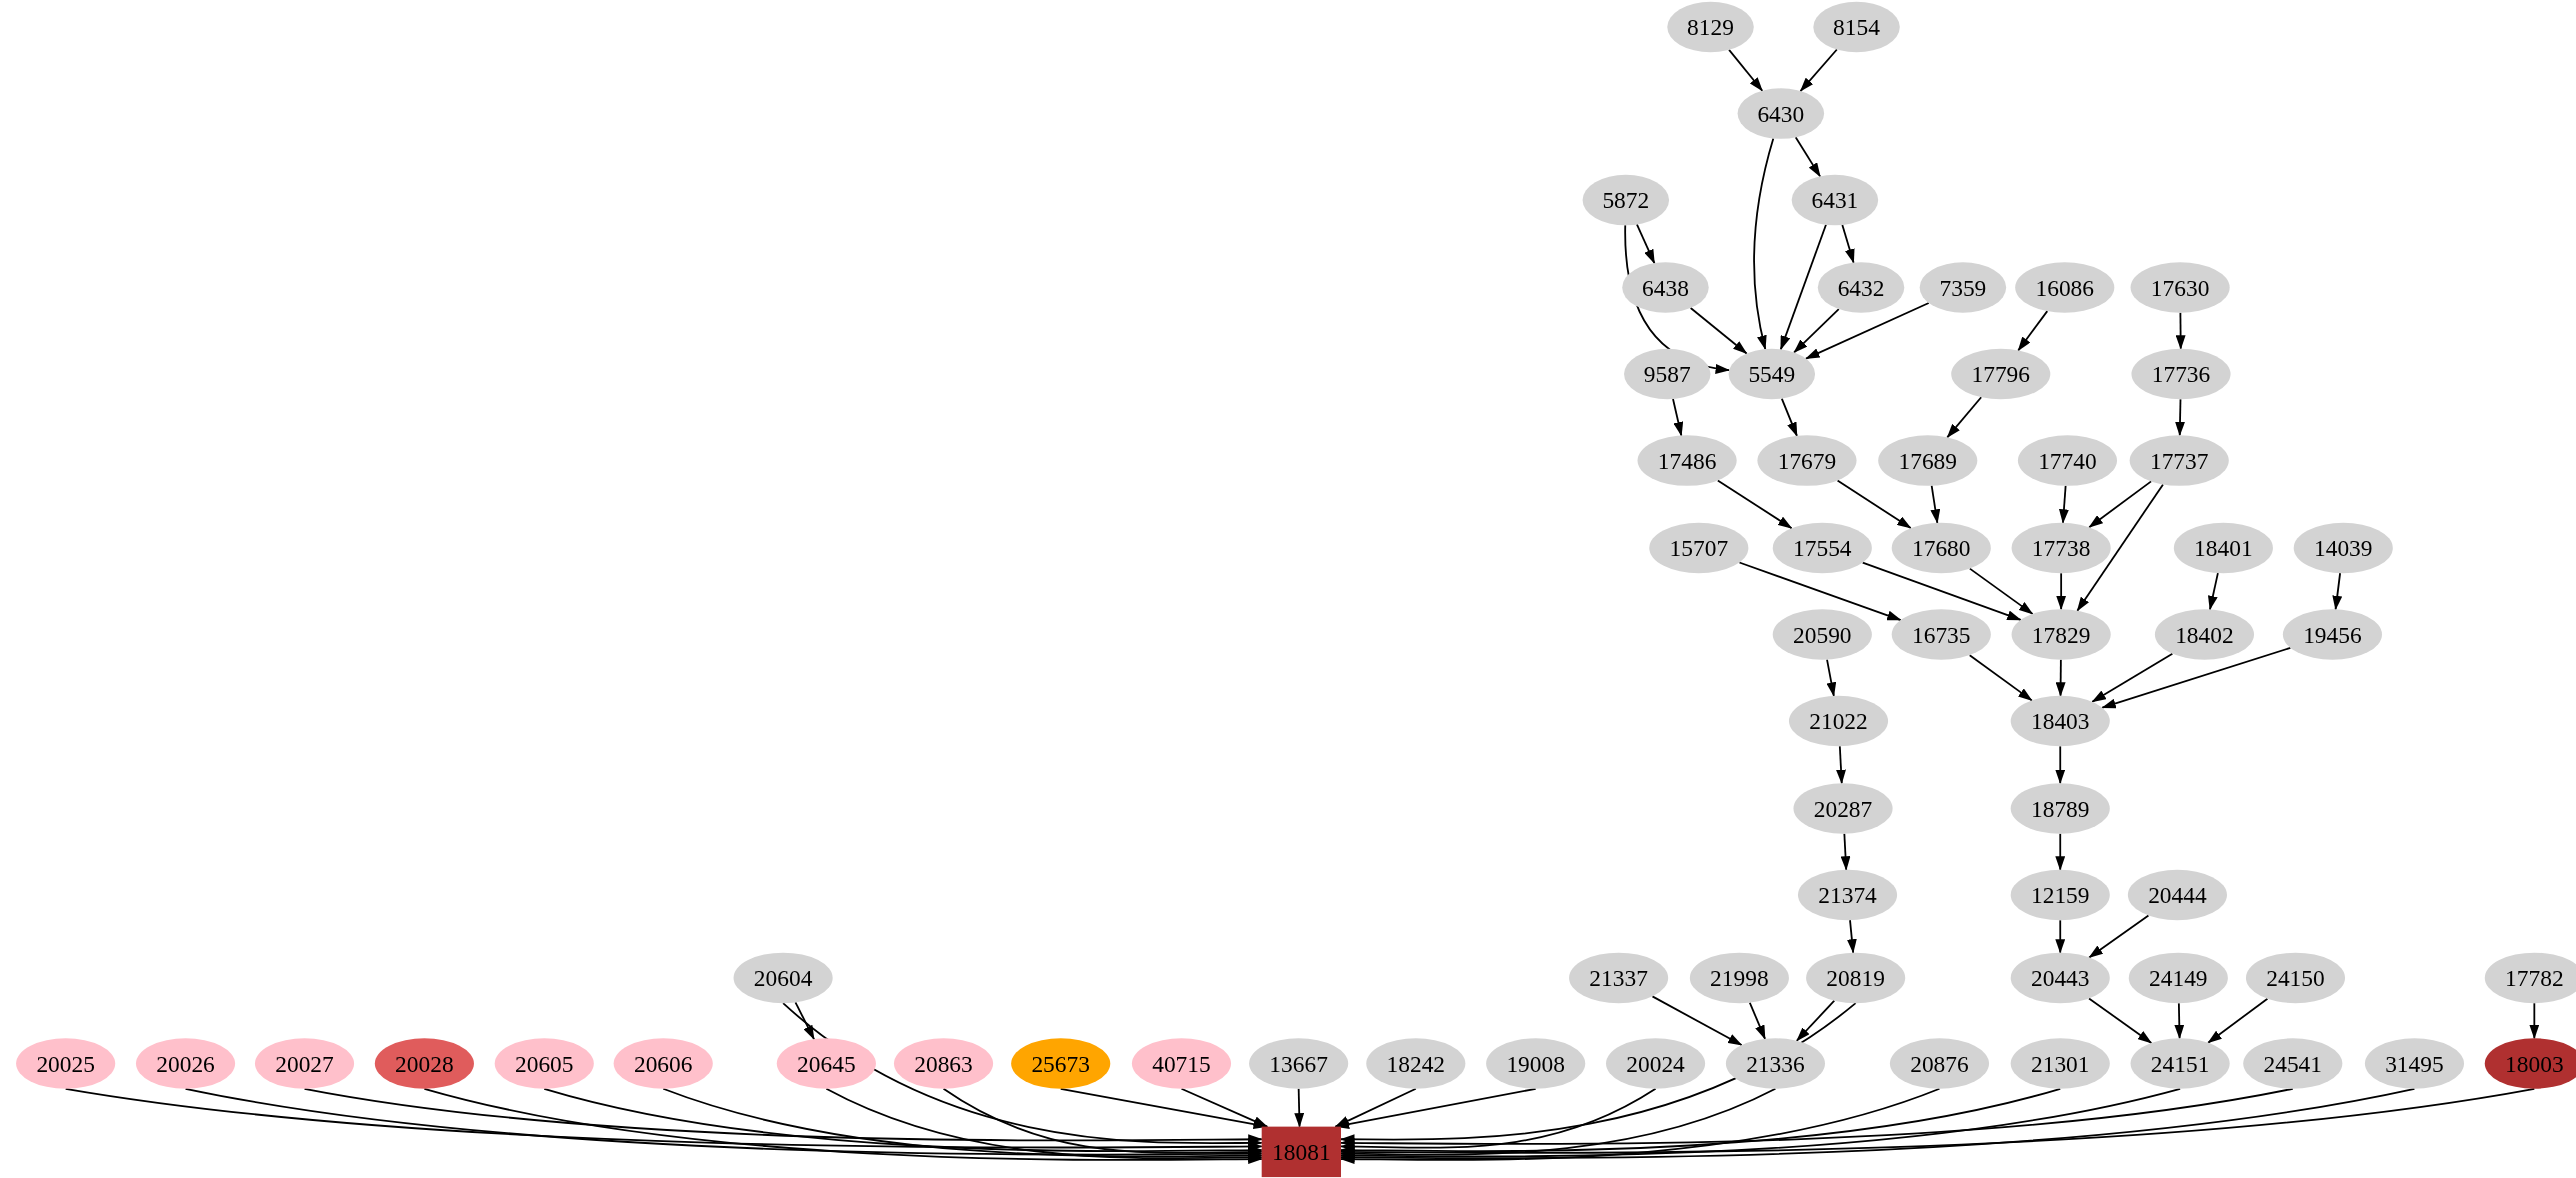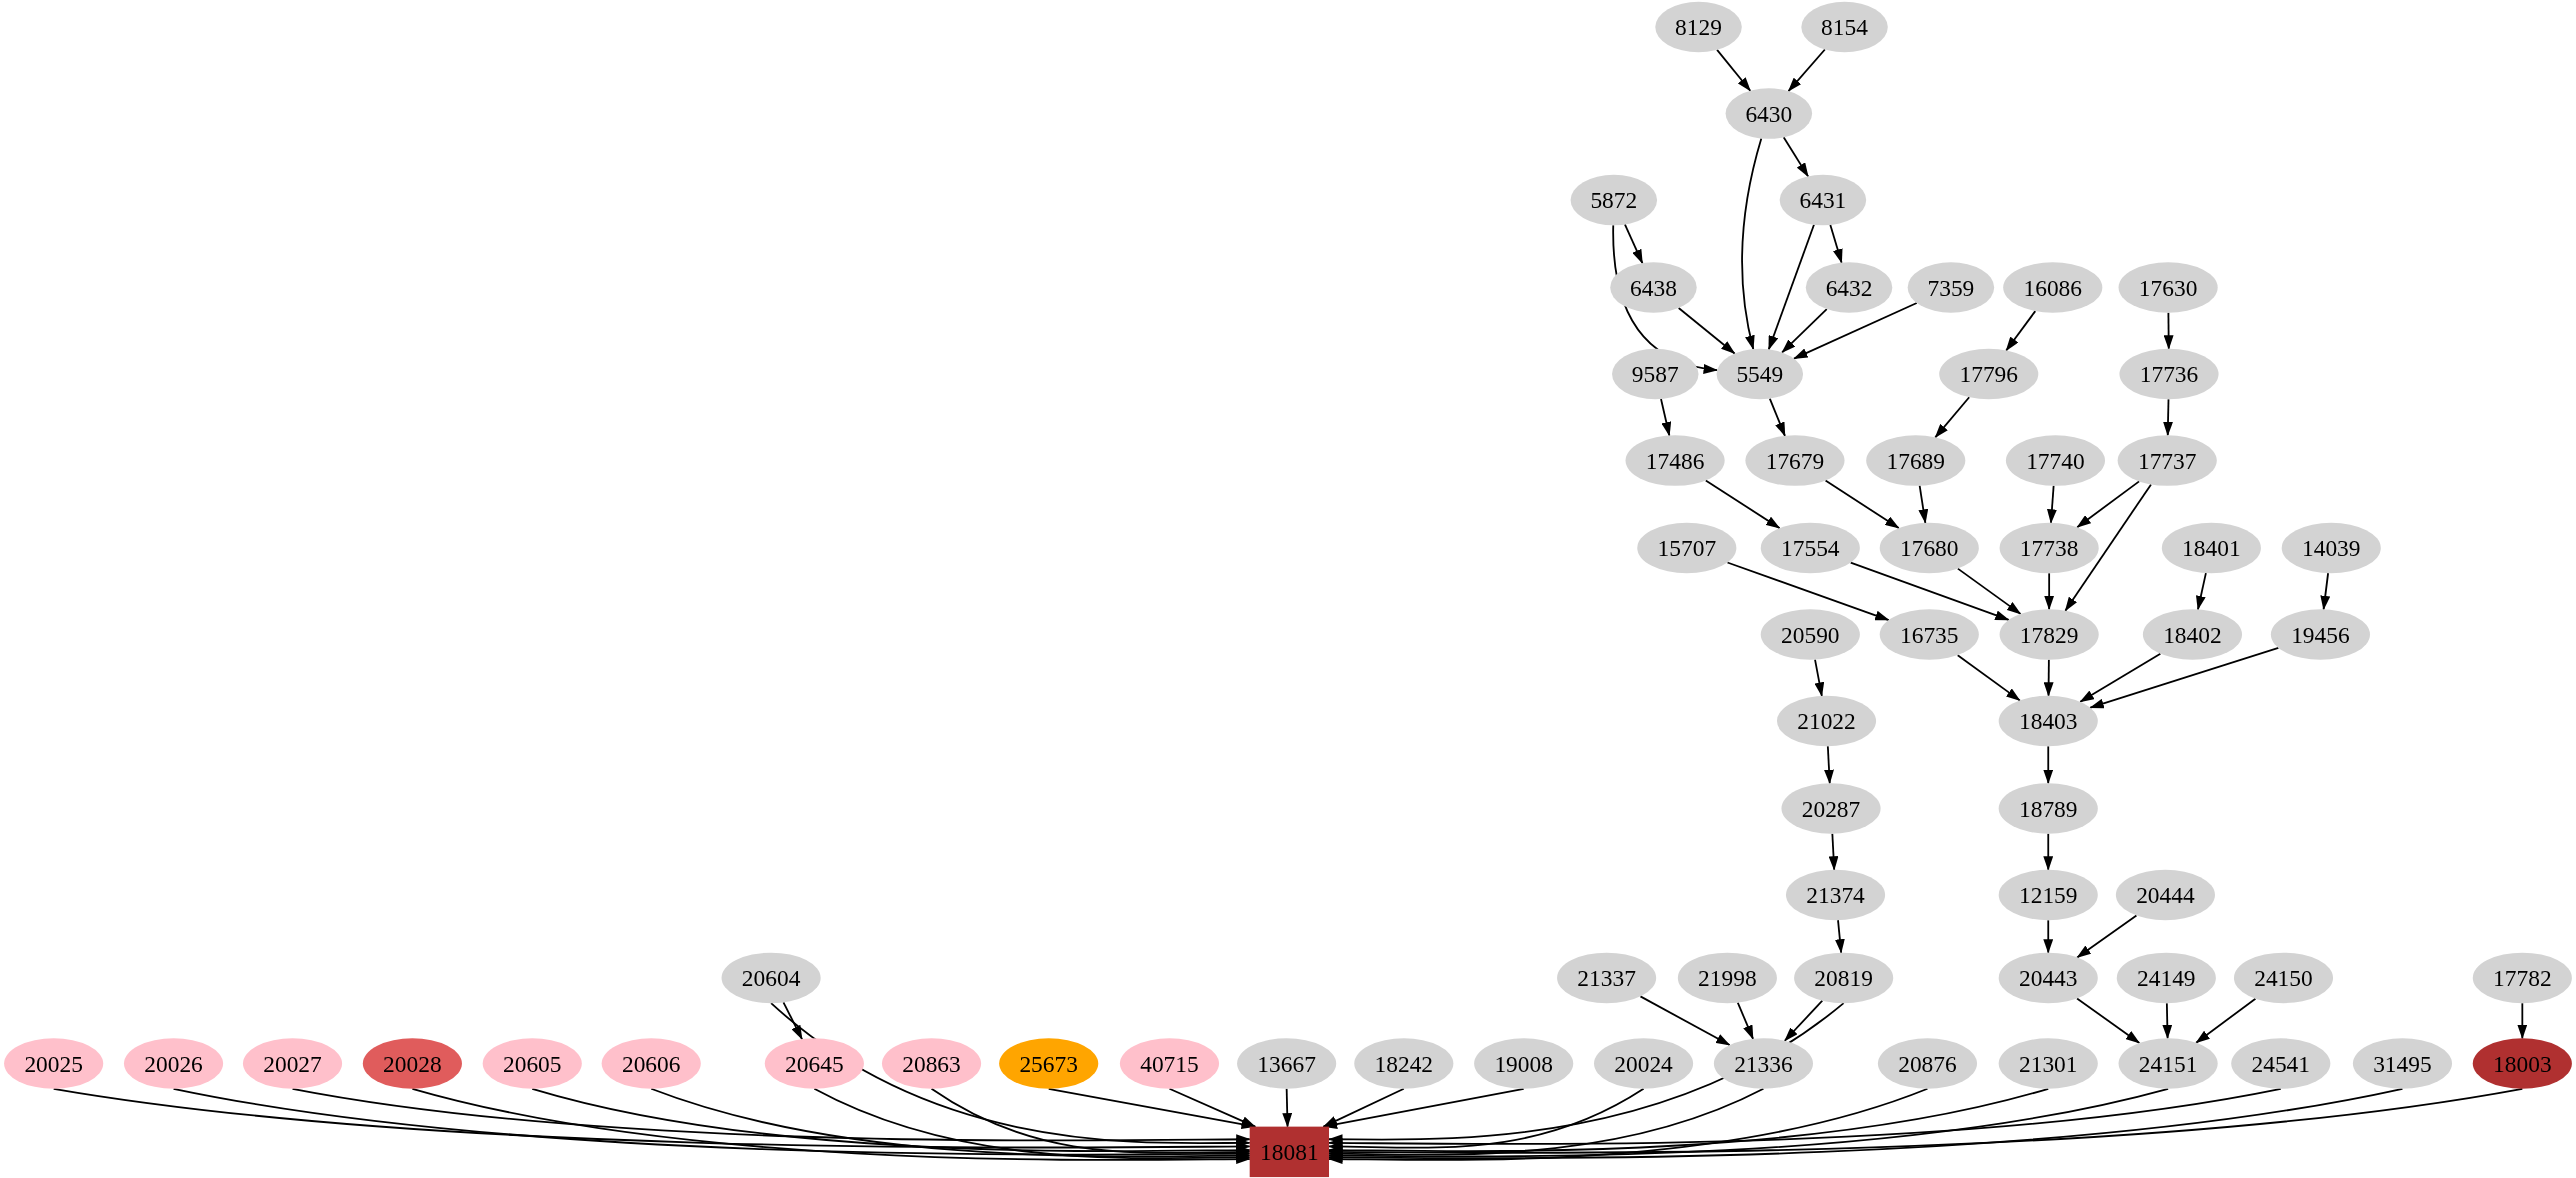--- a/index.html
+++ b/index.html
@@ -1,18 +1,19 @@
 <!DOCTYPE html>
 <html style="font-size:14.4px"><head>
 <meta charset="utf-8">
 <style>
   html, body { margin: 0; padding: 0; background: #ffffff; }
   .canvas-wrap {
     width: 2520px; height: 1178px; position: relative; background: #ffffff;
     font-family: "Liberation Serif", "DejaVu Serif", serif;
+    margin-left: 12px;
   }
   svg { display: block; }
   .node-label {
     font-family: "Liberation Serif", "DejaVu Serif", serif;
     font-size: 26px; fill: #000000;
   }
   .edge-path { fill: none; stroke: #000000; stroke-width: 2px; }
 </style>
 </head>
 <body>

